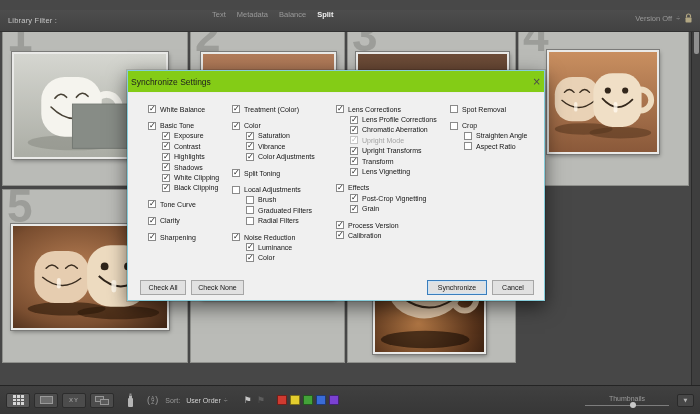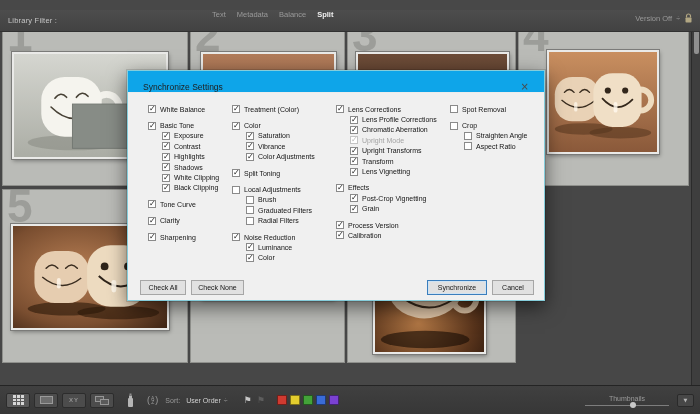--- a/index.html
+++ b/index.html
@@ -28,22 +28,22 @@
   .photo svg { display:block; width:100%; height:100%; }
   .vscroll { position:absolute; right:0; top:0; width:9px; height:368px;
     background:#3e3e3e; border-left:1px solid #2b2b2b; }
   .vscroll .thumb { position:absolute; top:3px; left:2px; width:5px; height:34px;
     background:#8f8f8f; border-radius:2px; }
 
   
   .dialog { position:absolute; left:127px; top:70px; width:418px; height:231px;
     background:#f0f0f0; border:1px solid #85cddb;
     box-shadow:0 0 0 1px rgba(0,0,0,.12), 0 6px 18px rgba(0,0,0,.55); z-index:10; }
-  .dlg-titlebar { height:22px; background:#0ea5e9; display:flex; align-items:flex-end;
-    padding:0 15px; border-bottom:1px solid #ececec; }
+  .dlg-titlebar { height:22px; background:#84cc16; display:flex; align-items:center;
+    padding:0 3px; border-bottom:1px solid #ececec; }
   .dlg-title { font-size:8.5px; color:#1e1e1e; }
   .dlg-close { margin-left:auto; font-size:10px; color:#4a4a4a; line-height:10px;
     font-family:"DejaVu Sans",sans-serif; cursor:default; }
   .dlg-cols { position:absolute; left:0; top:33px; right:0; bottom:26px; }
   .sync-col { position:absolute; top:0; }
   .sync-col:nth-child(1) { left:20px; }
   .sync-col:nth-child(2) { left:104px; }
   .sync-col:nth-child(3) { left:208px; }
   .sync-col:nth-child(4) { left:322px; }
   .sync-group { margin-bottom:6px; }

